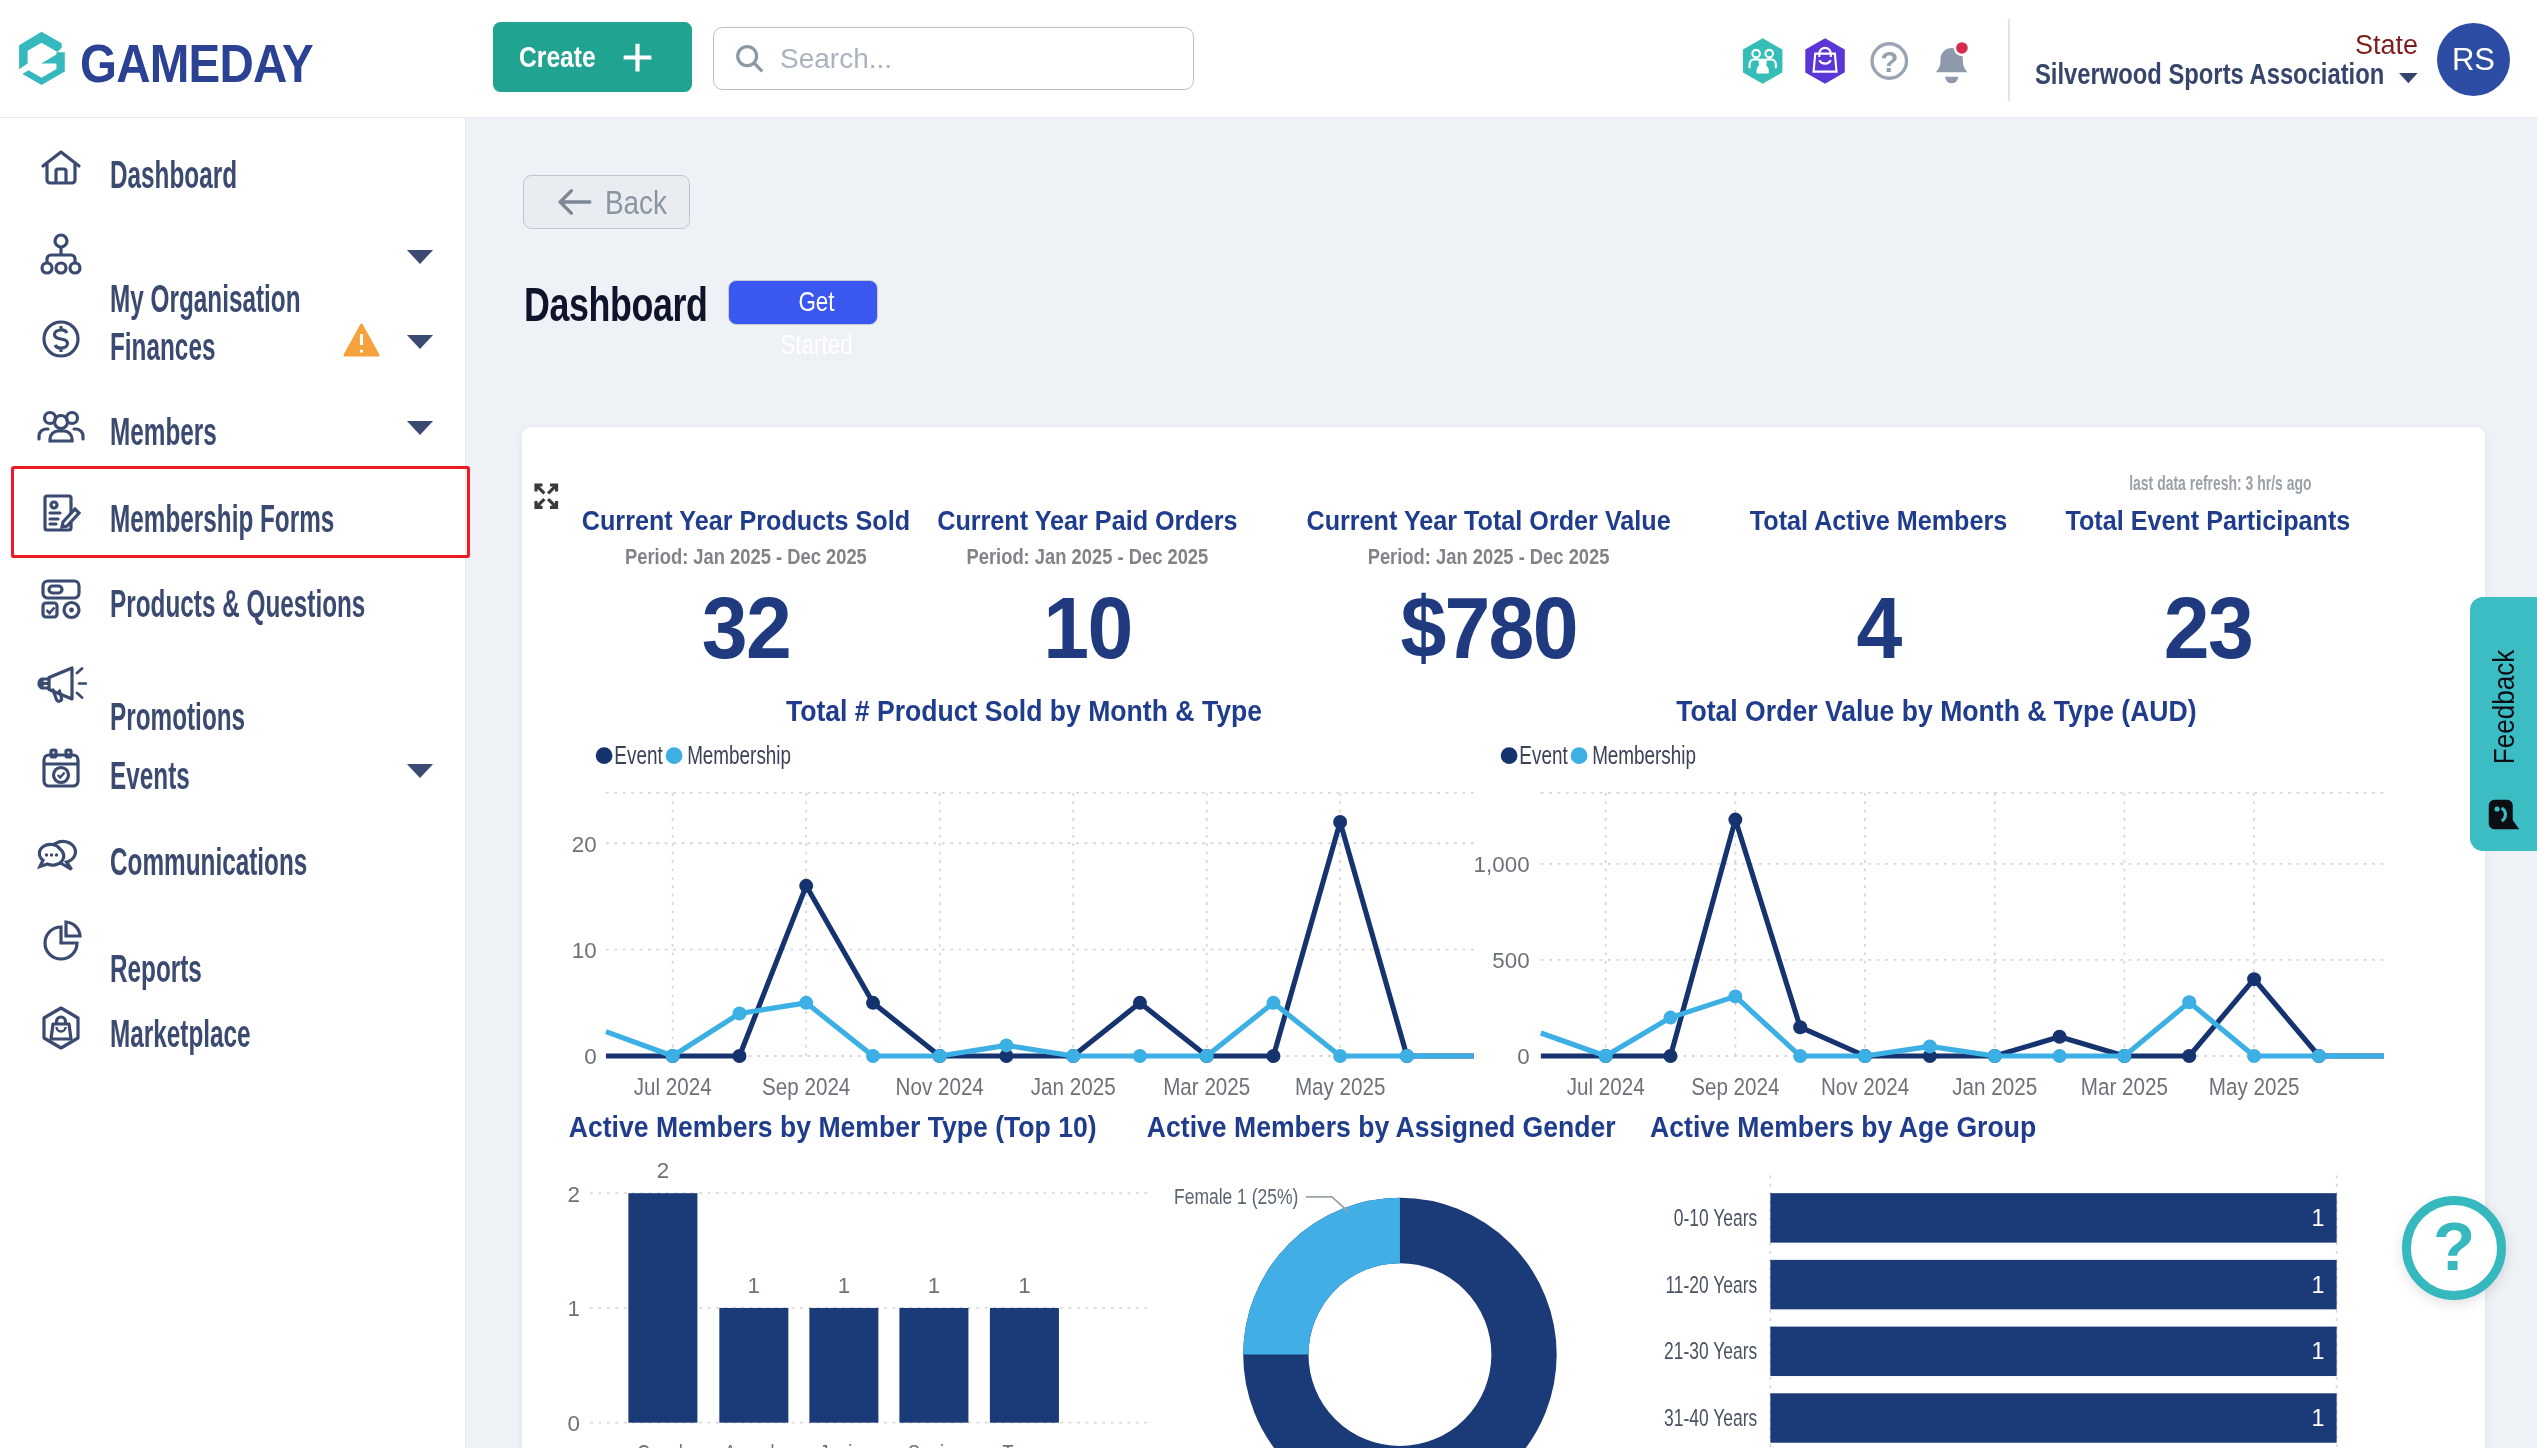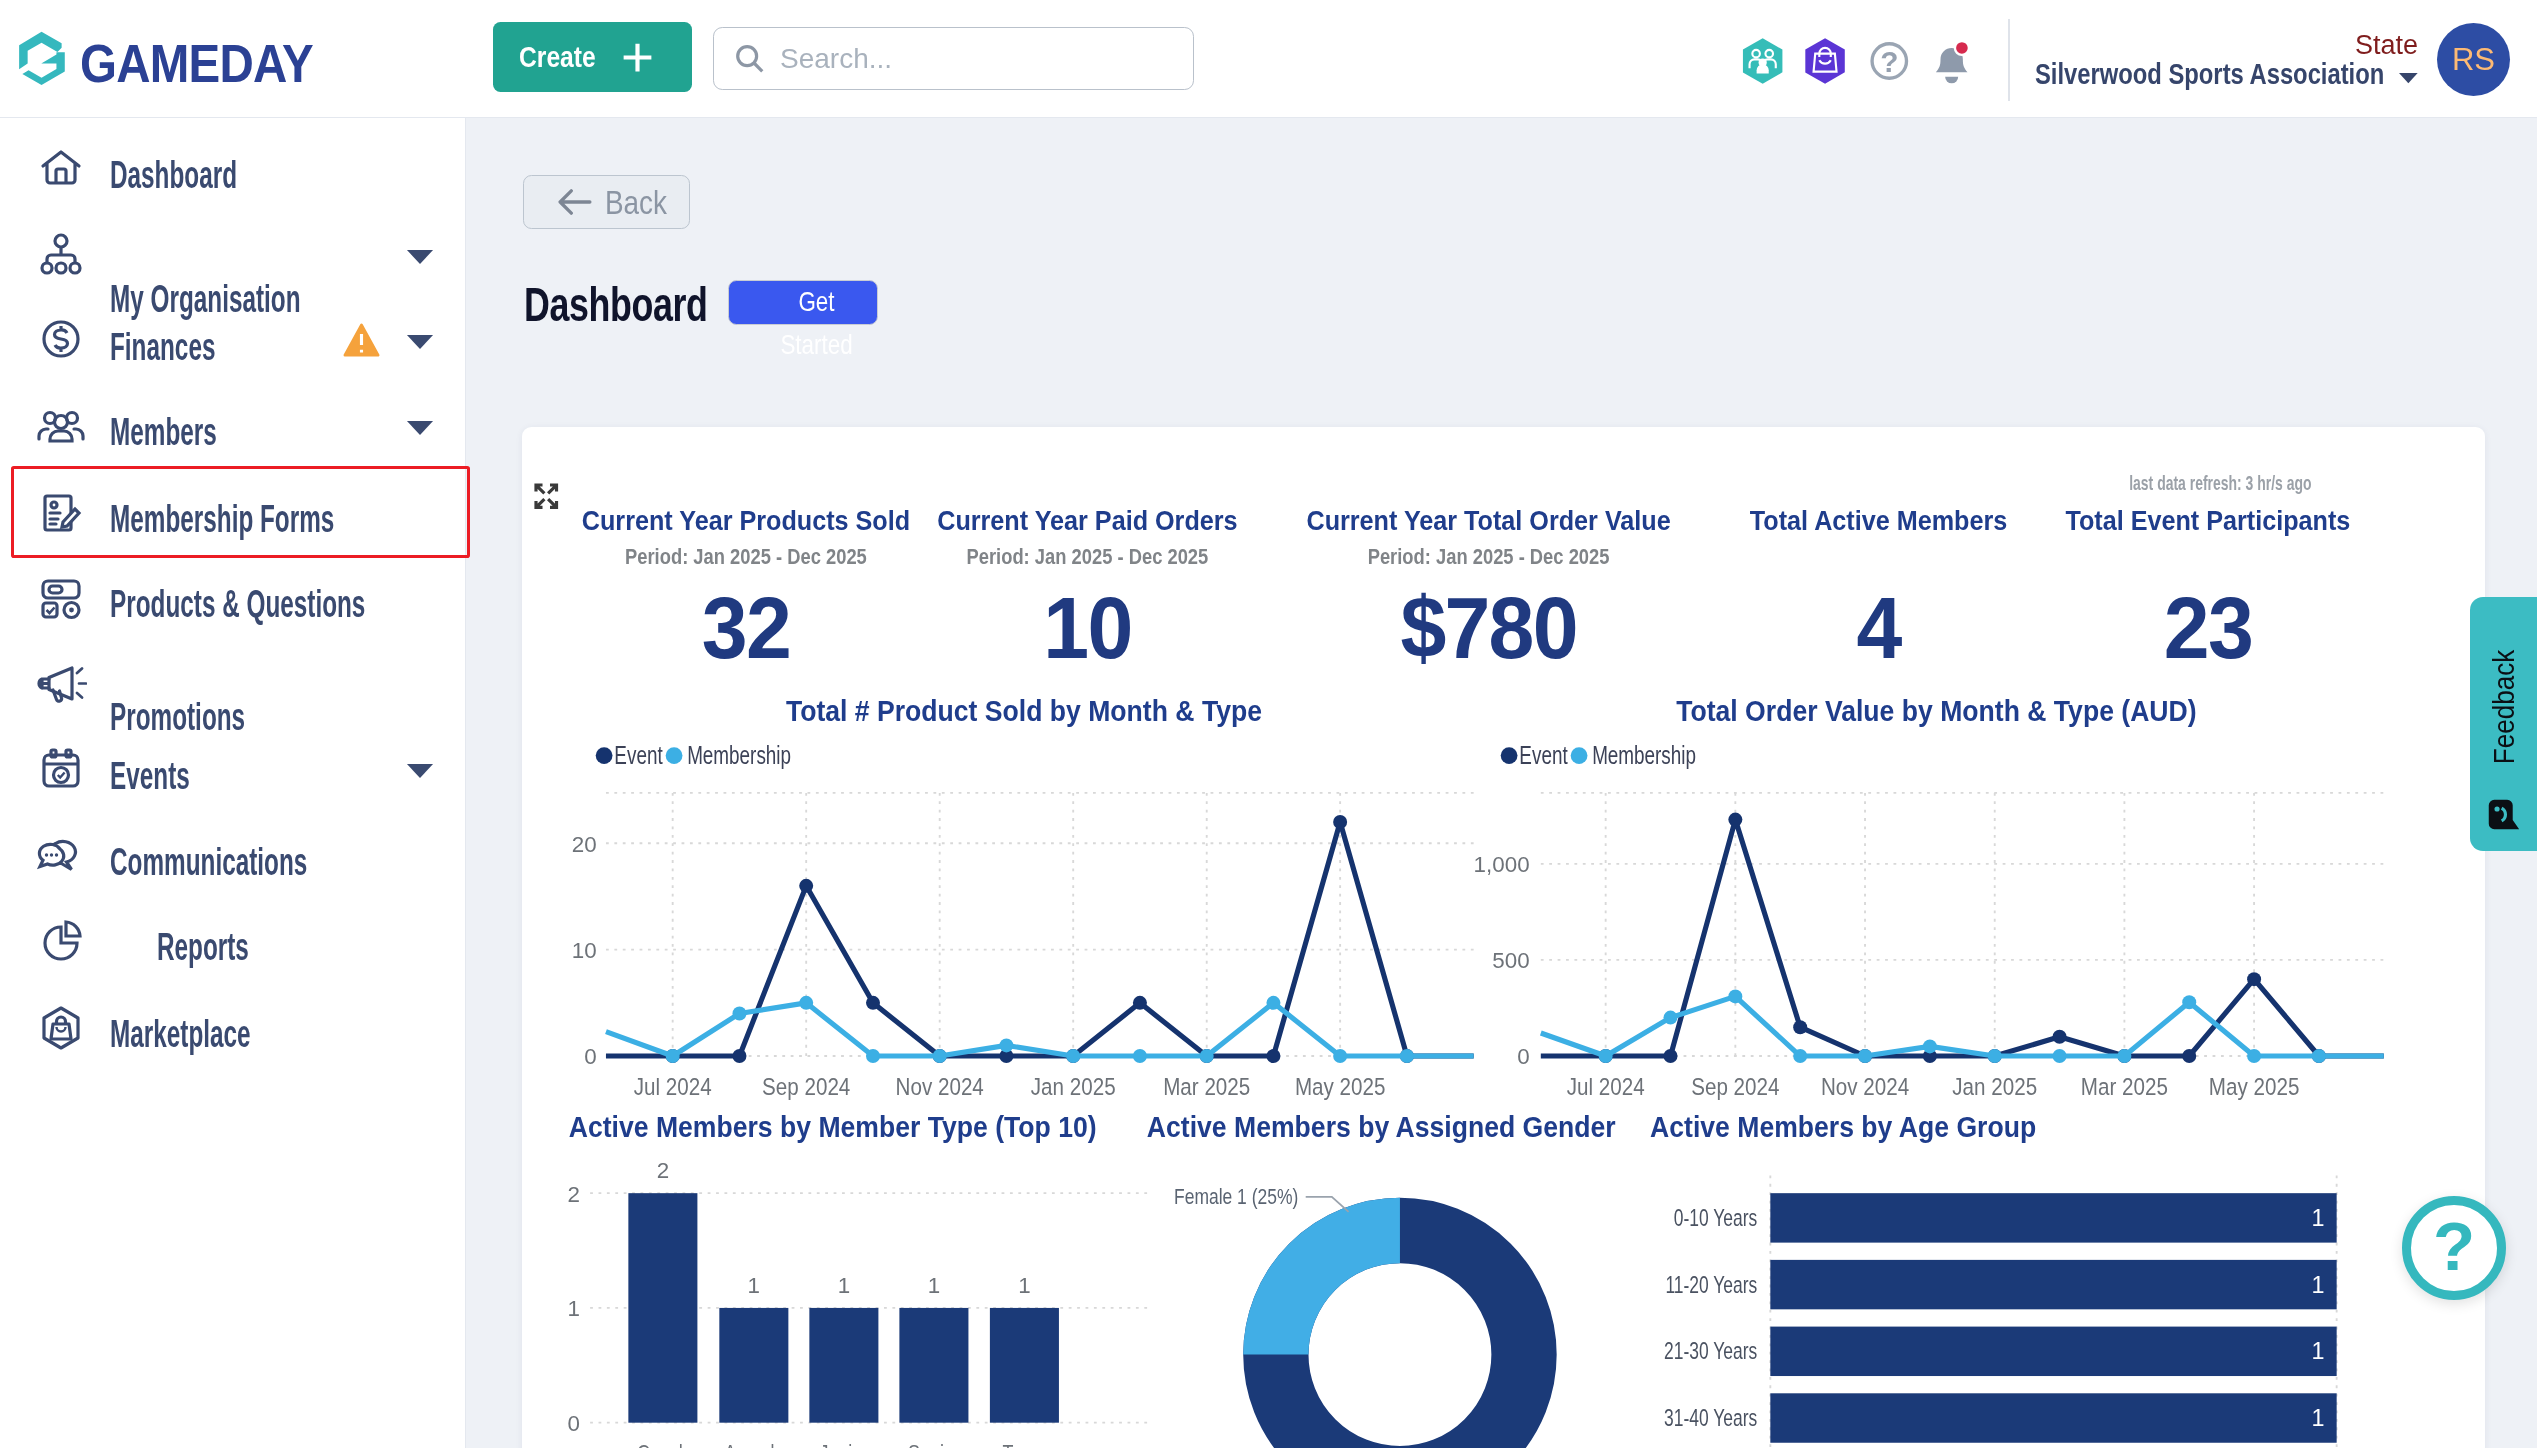--- a/index.html
+++ b/index.html
@@ -58,21 +58,21 @@
     <path d="M212 41 h34 c-4-5-5-7-5-14 a12 12 0 0 0 -24 0 c0 7-1 9-5 14 z" fill="#8e9aab"></path>
   <circle cx="240" cy="15" r="7.5" fill="#d62a4e" stroke="#fff" stroke-width="2.5"></circle>
 </svg>
 <div class="abs" style="left:2008px;top:18.7px;width:1.9px;height:82px;background:#dfe3ea;"></div>
 
 <div class="abs" style="left:2231px;top:30px;width:187px;text-align:right;color:#7f1d1d;font-size:27px;">State</div>
 <div class="abs" style="left:2035px;top:58px;width:355px;"><span class="cx" style="transform:scaleX(.82);font-size:29px;font-weight:bold;color:#36456b;white-space:nowrap;">Silverwood Sports Association</span></div>
 <svg class="abs" style="left:2399px;top:73px;" width="18.7" height="11.2" viewBox="0 0 20 12">
     <path d="M0 0 h20 l-10 11 z" fill="#36456b"></path>
   </svg>
-<div class="abs" style="left:2437px;top:23px;width:73px;height:73px;border-radius:50%;background:#2d4da4;color:#fdba74;font-size:31px;text-align:center;line-height:73px;">RS</div>
+<div class="abs" style="left:2437px;top:23px;width:73px;height:73px;border-radius:50%;background:#2d4da4;color:#ffffff;font-size:31px;text-align:center;line-height:73px;">RS</div>
 
 <div class="abs" style="left:0;top:118px;width:466px;height:1331px;background:#fff;border-right:1.9px solid #e4e8ef;"></div>
 <svg class="abs" style="left:35px;top:144px;" width="52" height="52" viewBox="0 0 52 52">
     <path d="M8 22 L26 8 L44 22 M12 20 v16 a3 3 0 0 0 3 3 h22 a3 3 0 0 0 3-3 v-16 M21 39 v-12 a2 2 0 0 1 2-2 h6 a2 2 0 0 1 2 2 v12" fill="none" stroke="#3a4a70" stroke-width="3.2" stroke-linecap="round" stroke-linejoin="round"></path>
   </svg>
 <div class="abs" style="left:110px;top:153px;height:45px;line-height:45px;white-space:nowrap;"><span class="cx" style="transform:scaleX(.64);font-size:38px;font-weight:600;color:#3a4a70;">Dashboard</span></div>
 <svg class="abs" style="left:35px;top:230px;" width="52" height="52" viewBox="0 0 52 52">
     <g fill="none" stroke="#3a4a70" stroke-width="3.2">
       <circle cx="26" cy="11" r="6"></circle>
       <path d="M26 17 v8 M12 33 v-4 a4 4 0 0 1 4-4 h20 a4 4 0 0 1 4 4 v4"></path>
@@ -159,21 +159,21 @@
       <circle cx="21.5" cy="25" r="1.7" fill="#3a4a70" stroke="none"></circle>
     </g>
   </svg>
 <div class="abs" style="left:110px;top:840px;height:45px;line-height:45px;white-space:nowrap;"><span class="cx" style="transform:scaleX(.64);font-size:38px;font-weight:600;color:#3a4a70;">Communications</span></div>
 <svg class="abs" style="left:35px;top:916px;" width="52" height="52" viewBox="0 0 52 52">
     <g fill="none" stroke="#3a4a70" stroke-width="3.2">
       <path d="M26 11 a16 16 0 1 0 16 16 h-16 z"></path>
       <path d="M31 6 a15 15 0 0 1 14 14 h-14 z"></path>
     </g>
   </svg>
-<div class="abs" style="left:110px;top:925px;height:45px;line-height:45px;white-space:nowrap;margin-left:47px;"><span class="cx" style="transform:scaleX(.64);font-size:38px;font-weight:600;color:#3a4a70;">Reports</span></div>
+<div class="abs" style="left:110px;top:947px;height:45px;line-height:45px;white-space:nowrap;"><span class="cx" style="transform:scaleX(.64);font-size:38px;font-weight:600;color:#3a4a70;">Reports</span></div>
 <svg class="abs" style="left:35px;top:1003px;" width="52" height="52" viewBox="0 0 52 52">
     <g fill="none" stroke="#3a4a70" stroke-width="3.2" stroke-linejoin="round">
       <path d="M26 5 L43 15 V35 L26 45 L9 35 V15 Z"></path>
       <path d="M18 21 h16 l2 15 h-20 z"></path>
       <path d="M21.5 21 v-2.5 a4.5 4.5 0 0 1 9 0 V21"></path>
       <path d="M21.5 24 a4.5 4.5 0 0 0 9 0" stroke-width="2.4"></path>
     </g>
   </svg>
 <div class="abs" style="left:110px;top:1012px;height:45px;line-height:45px;white-space:nowrap;"><span class="cx" style="transform:scaleX(.64);font-size:38px;font-weight:600;color:#3a4a70;">Marketplace</span></div>
 <svg class="abs" style="left:343px;top:323px;" width="37" height="35" viewBox="0 0 40 38">

